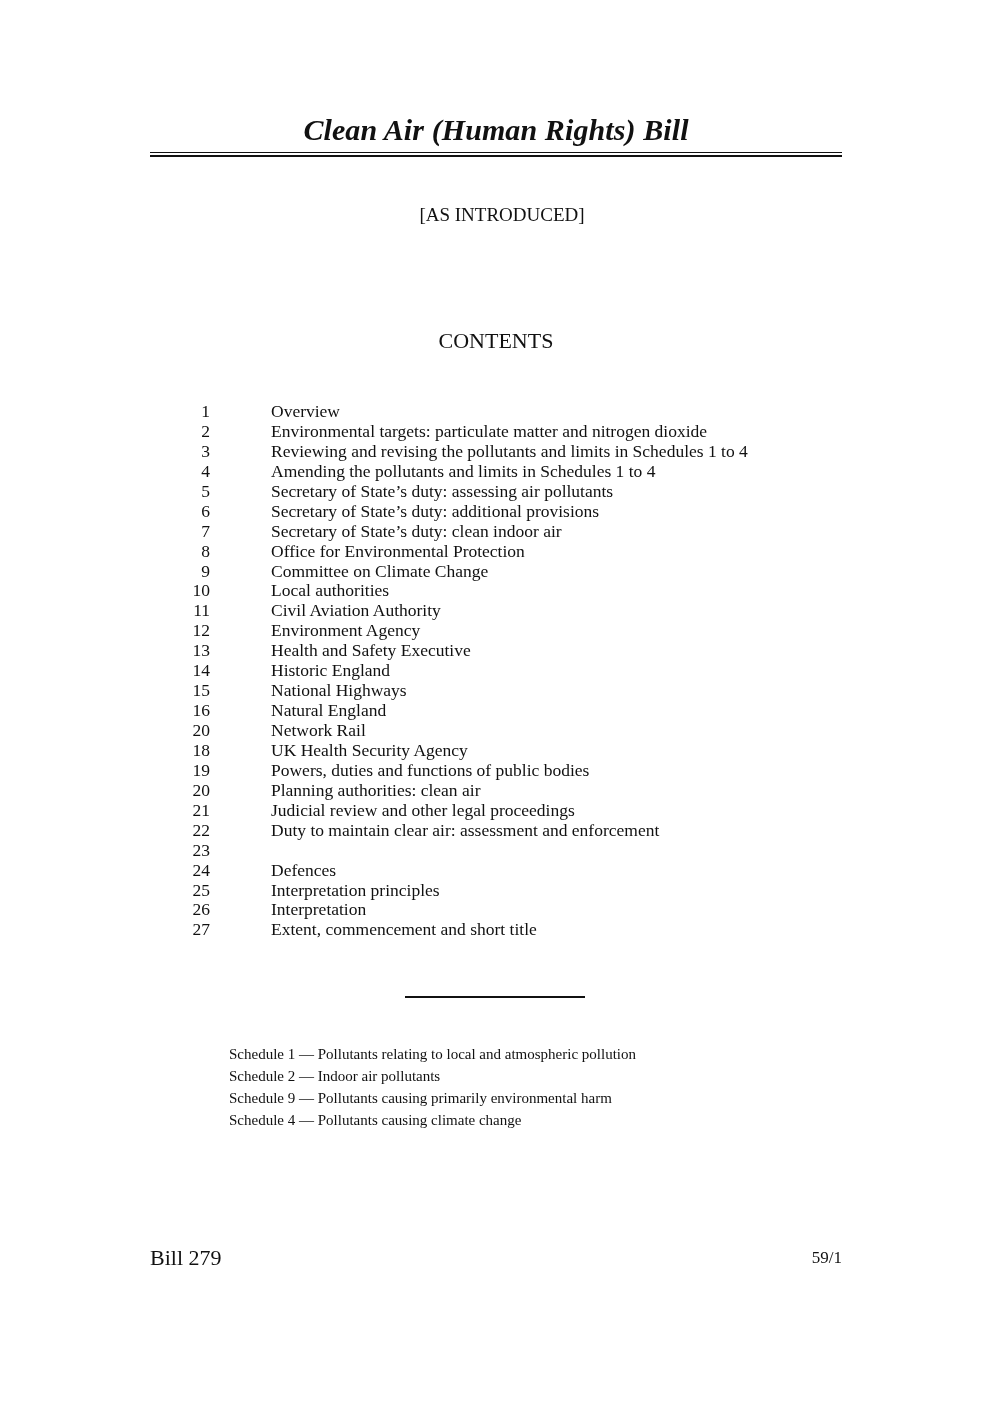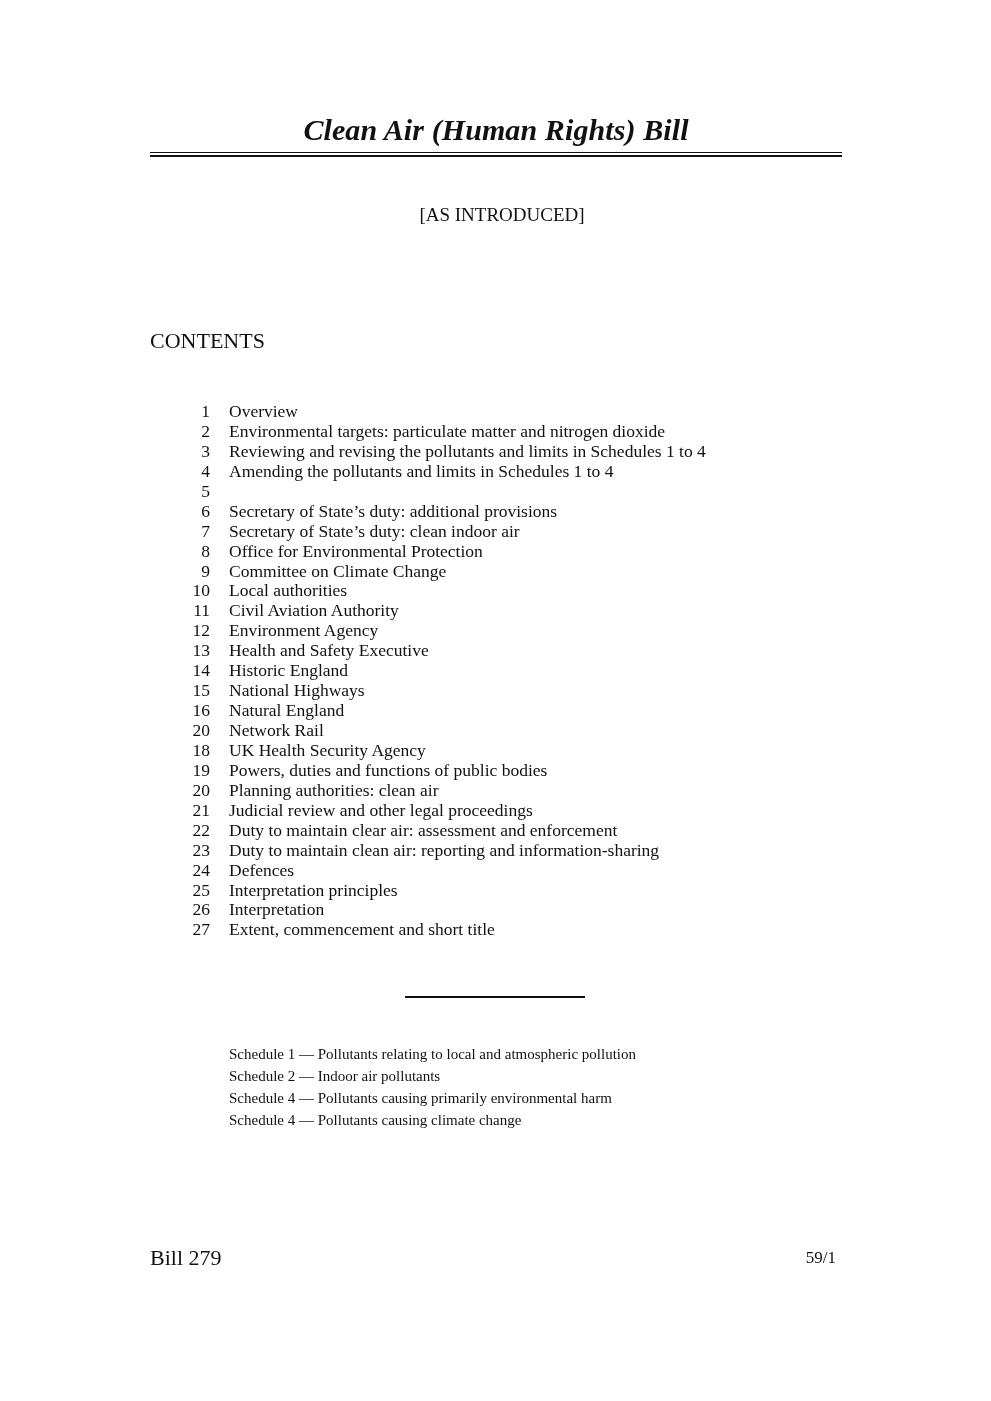--- a/index.html
+++ b/index.html
@@ -49,21 +49,21 @@
       top: 203px;
       text-align: center;
       font-size: 19px;
       line-height: 24px;
     }
     .contents-heading {
       position: absolute;
       left: 150px;
       width: 692px;
       top: 327px;
-      text-align: left;
+      text-align: center;
       font-size: 22px;
       line-height: 28px;
     }
     .toc {
       position: absolute;
       left: 180px;
       top: 402px;
       margin: 0;
       padding: 0;
       list-style: none;
@@ -75,20 +75,21 @@
       font-size: 17.5px;
       white-space: nowrap;
     }
     .toc-num {
       width: 30px;
       text-align: right;
       padding-right: 19px;
     }
     .toc-title {
       cursor: pointer;
+      margin-left: 42px;
     }
     .section-rule {
       position: absolute;
       left: 405px;
       width: 180px;
       top: 996px;
       height: 2px;
       background: #111;
     }
     .schedules {
@@ -108,21 +109,21 @@
     }
     .footer-left {
       position: absolute;
       left: 150px;
       top: 1247px;
       font-size: 22px;
       line-height: 22px;
     }
     .footer-right {
       position: absolute;
-      right: 155px;
+      right: 149px;
       top: 1247px;
       font-size: 17px;
       line-height: 22px;
       text-align: right;
     }
   </style>
 </head>
 <body>
 
 <div class="page-title">Clean Air (Human Rights) Bill</div>
@@ -145,20 +146,21 @@
   <li class="toc-row">
       <span class="toc-num">3</span>
       <span class="toc-title">Reviewing and revising the pollutants and limits in Schedules 1 to 4</span>
     </li>
   <li class="toc-row">
       <span class="toc-num">4</span>
       <span class="toc-title">Amending the pollutants and limits in Schedules 1 to 4</span>
     </li>
   <li class="toc-row">
       <span class="toc-num">5</span>
+      <span class="toc-title">Secretary of State’s duty: assessing air pollutants</span>
     </li>
   <li class="toc-row">
       <span class="toc-num">6</span>
       <span class="toc-title">Secretary of State’s duty: additional provisions</span>
     </li>
   <li class="toc-row">
       <span class="toc-num">7</span>
       <span class="toc-title">Secretary of State’s duty: clean indoor air</span>
     </li>
   <li class="toc-row">
@@ -216,21 +218,20 @@
   <li class="toc-row">
       <span class="toc-num">21</span>
       <span class="toc-title">Judicial review and other legal proceedings</span>
     </li>
   <li class="toc-row">
       <span class="toc-num">22</span>
       <span class="toc-title">Duty to maintain clear air: assessment and enforcement</span>
     </li>
   <li class="toc-row">
       <span class="toc-num">23</span>
-      <span class="toc-title">Duty to maintain clean air: reporting and information-sharing</span>
     </li>
   <li class="toc-row">
       <span class="toc-num">24</span>
       <span class="toc-title">Defences</span>
     </li>
   <li class="toc-row">
       <span class="toc-num">25</span>
       <span class="toc-title">Interpretation principles</span>
     </li>
   <li class="toc-row">
@@ -241,18 +242,18 @@
       <span class="toc-num">27</span>
       <span class="toc-title">Extent, commencement and short title</span>
     </li>
 </ul>
 
 <div class="section-rule"></div>
 
 <ul class="schedules">
   <li class="schedule-row">Schedule 1 — Pollutants relating to local and atmospheric pollution</li>
   <li class="schedule-row">Schedule 2 — Indoor air pollutants</li>
-  <li class="schedule-row">Schedule 4 — Pollutants causing primarily environmental harm</li>
+  <li class="schedule-row">Schedule 9 — Pollutants causing primarily environmental harm</li>
   <li class="schedule-row">Schedule 4 — Pollutants causing climate change</li>
 </ul>
 
 <div class="footer-left">Bill 279</div>
 <div class="footer-right">59/1</div>
 
 </body></html>

